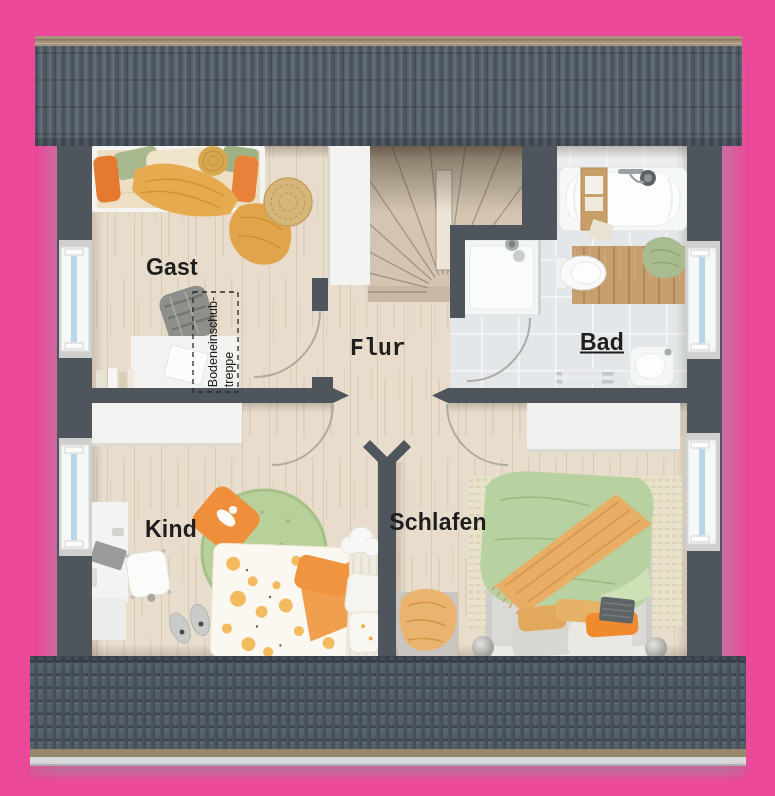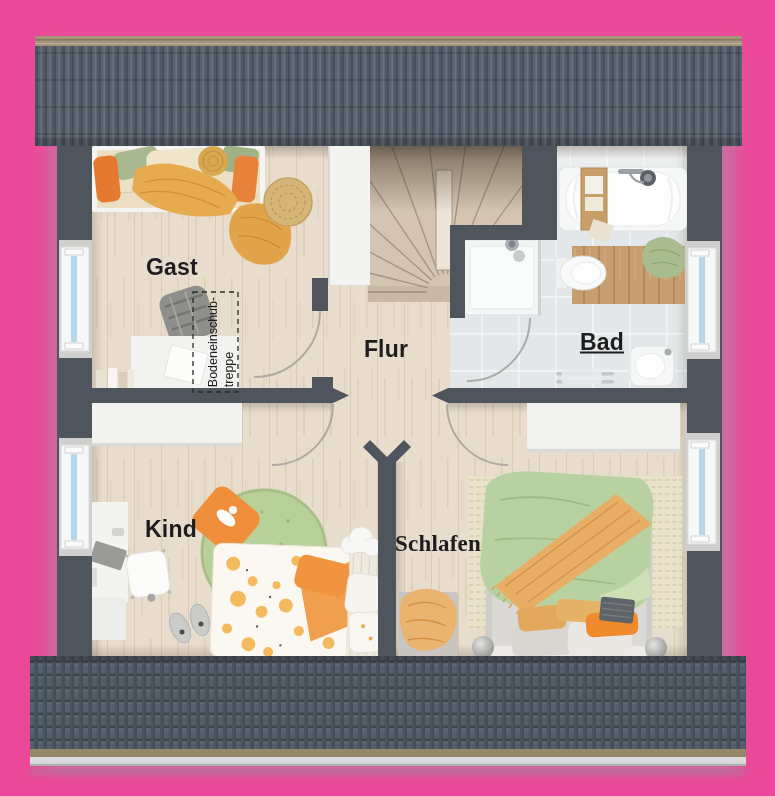--- a/index.html
+++ b/index.html
@@ -451,23 +451,23 @@
     <rect x="30" y="656" width="716" height="95" fill="url(#roofBottom)"></rect>
     <rect x="30" y="656" width="716" height="6" fill="rgba(0,0,0,.2)"></rect>
     <rect x="30" y="749" width="716" height="9" fill="#98876b"></rect>
     <rect x="30" y="757" width="716" height="9" fill="#d9dadb"></rect>
     <rect x="30" y="764" width="716" height="2" fill="#b3b4b6"></rect>
     <rect x="30" y="766" width="716" height="10" fill="rgba(140,140,145,.35)" filter="url(#soft2)"></rect>
   </g>
 </svg>
 
 <div class="room-label" style="left:172px;top:267px;">Gast</div>
-<div class="room-label" style="left:386px;top:349px;">Flur</div>
+<div class="room-label" style="left:378px;top:349px;font-family:Liberation Mono, monospace;">Flur</div>
 <div class="room-label" style="left:602px;top:342px;text-decoration:underline;">Bad</div>
 <div class="room-label" style="left:171px;top:517px;margin-top:12px;">Kind</div>
-<div class="room-label" style="left:438px;top:544px;font-family:Liberation Serif, serif;">Schlafen</div>
+<div class="room-label" style="left:438px;top:522px;">Schlafen</div>
 
 <div class="attic-label" style="left:221px;top:342px;">
   <div>Bodeneinschub-</div>
   <div>treppe</div>
 </div>
 
 </div>
 
 </body></html>

